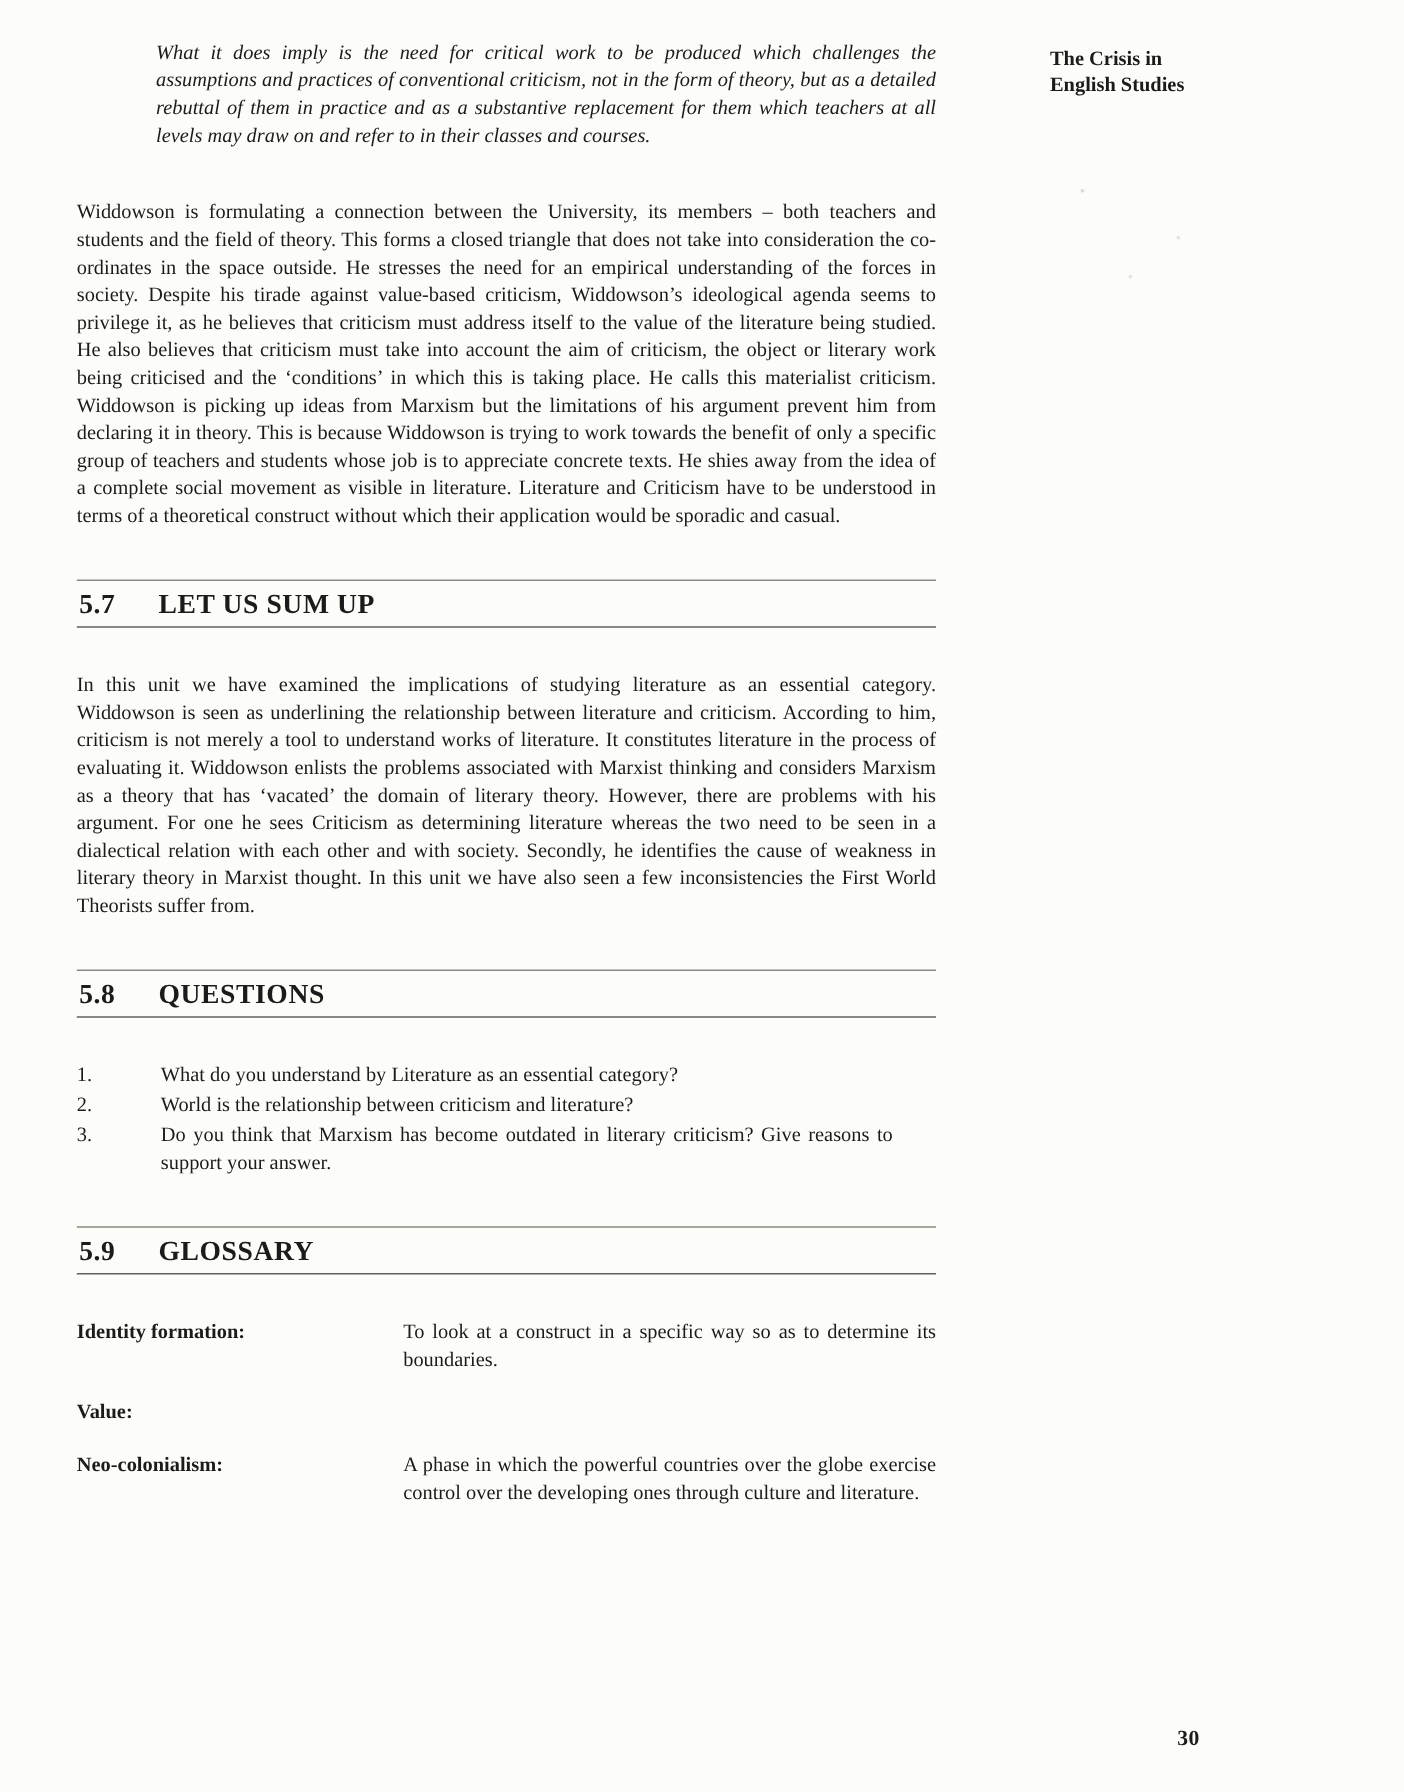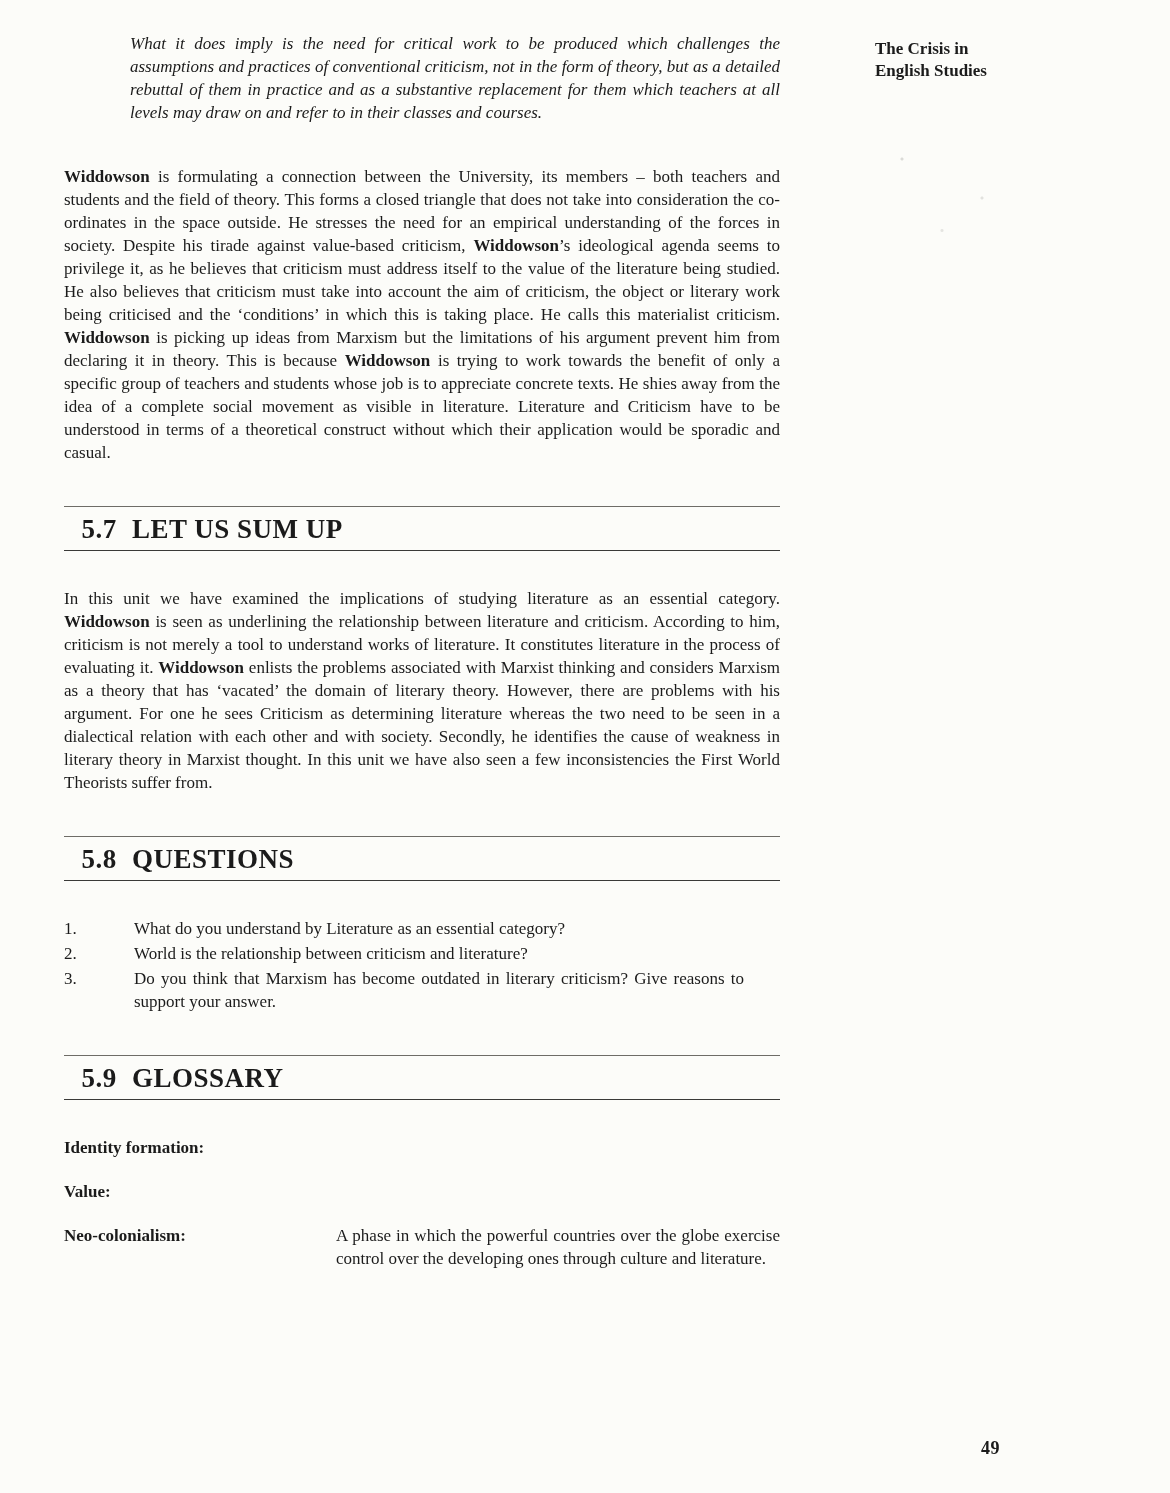--- a/index.html
+++ b/index.html
@@ -26,32 +26,31 @@
     line-height: 23px;
     padding-left: 66px;
     text-align: justify;
     margin-bottom: 41px;
   }
   .para {
     font-size: 17px;
     line-height: 23px;
     text-align: justify;
   }
-  .para b { font-weight: bold; }
+  .para b { font-weight: normal; }
   .heading-block { margin-top: 42px; margin-bottom: 36px; }
   .rule-top { border-top: 1px solid #55524e; opacity: .85; }
   .rule-bottom { border-top: 1px solid #3a3a38; }
   .heading-row {
     display: flex;
     align-items: baseline;
     padding: 7px 0 5px 2px;
     font-weight: bold;
-    font-size: 27px;
+    font-size: 23px;
     letter-spacing: .5px;
-    text-align: center;
   }
   .heading-num { width: 66px; flex: 0 0 66px; }
   .questions { margin-top: 36px; }
   .question-row {
     display: flex;
     font-size: 17px;
     line-height: 23px;
     margin-bottom: 2px;
   }
   .question-num { width: 70px; flex: 0 0 70px; }
@@ -159,27 +158,28 @@
       <div class="heading-row">
         <span class="heading-num">5.9</span>
         <span class="heading-title">GLOSSARY</span>
       </div>
       <div class="rule-bottom"></div>
     </div>
 
     <div class="glossary">
       <div class="glossary-row">
         <span class="glossary-term">Identity formation:</span>
+        <span class="glossary-def">To look at a construct in a specific way so as to determine its boundaries.</span>
       </div>
       <div class="glossary-row">
         <span class="glossary-term">Value:</span>
       </div>
       <div class="glossary-row">
         <span class="glossary-term">Neo-colonialism:</span>
         <span class="glossary-def">A phase in which the powerful countries over the globe exercise control over the developing ones through culture and literature.</span>
       </div>
     </div>
 
   </div>
 
-  <div class="page-number">49</div>
+  <div class="page-number">30</div>
 
 </div>
 
 </body></html>

